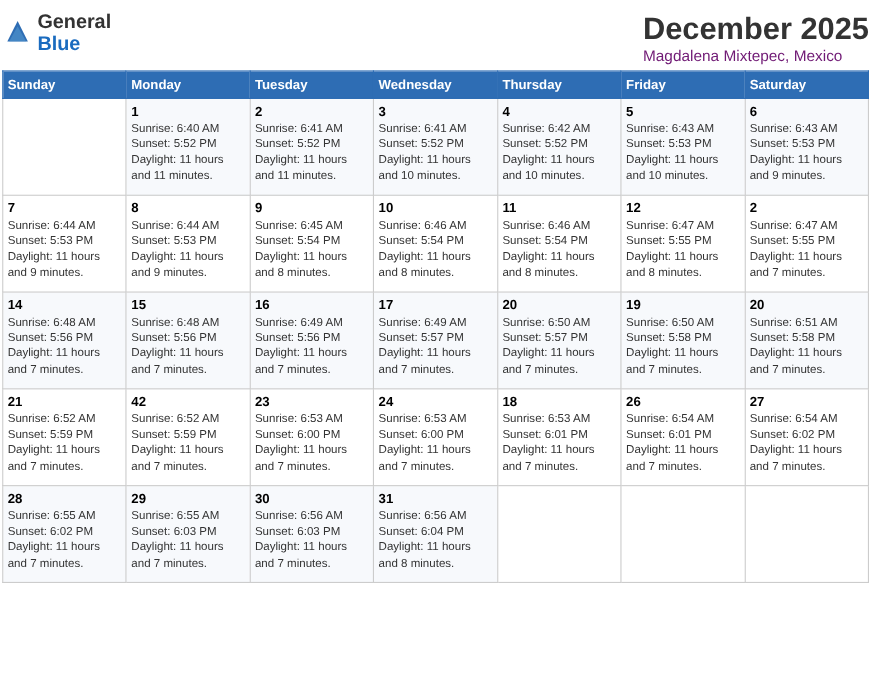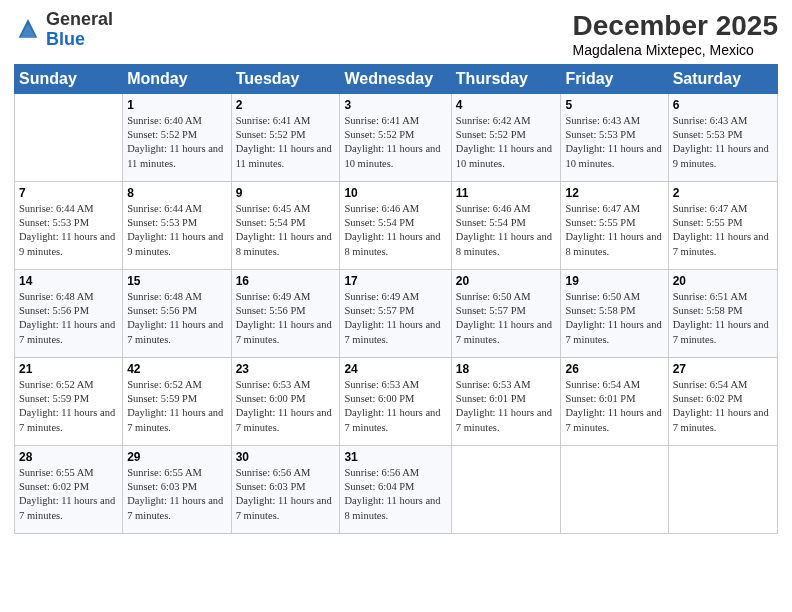--- a/index.html
+++ b/index.html
@@ -5,21 +5,21 @@
     * { box-sizing: border-box; margin: 0; padding: 0; }
     body {
       font-family: Arial, sans-serif;
       background: #fff;
       width: 792px;
       height: 612px;
       overflow: hidden;
     }
     .container {
       width: 792px;
-      padding: 10px 14px;
+      padding: 10px 2px;
     }
     .header-row {
       display: flex;
       justify-content: space-between;
       align-items: flex-start;
       margin-bottom: 6px;
     }
     .logo {
       display: flex;
       align-items: center;
@@ -38,33 +38,33 @@
     }
     .title-block {
     }
     .month-title {
       font-size: 28px;
       font-weight: bold;
       color: #333;
     }
     .location {
       font-size: 14px;
-      color: #000000;
+      color: #701a75;
     }
     table {
       width: 100%;
       border-collapse: collapse;
       font-size: 11px;
     }
     thead tr th {
       background-color: #2e6db4;
       color: #fff;
       padding: 5px 4px;
       text-align: left;
-      font-size: 16px;
+      font-size: 12px;
       font-weight: bold;
       border: 1px solid #2e6db4;
     }
     tbody tr td {
       border: 1px solid #ccc;
       vertical-align: top;
       padding: 4px 4px;
       width: 113px;
       min-height: 80px;
       height: 88px;
@@ -78,21 +78,20 @@
     .day-num {
       font-weight: bold;
       font-size: 12px;
       display: block;
       margin-bottom: 2px;
     }
     .day-info {
       color: #333;
       font-size: 10.5px;
       line-height: 1.35;
-      font-family: Liberation Serif, serif;
     }
     .empty-cell {
       background: #fff !important;
     }
   </style>
 </head>
 <body>
 
 <div class="container">
   <div class="header-row">

